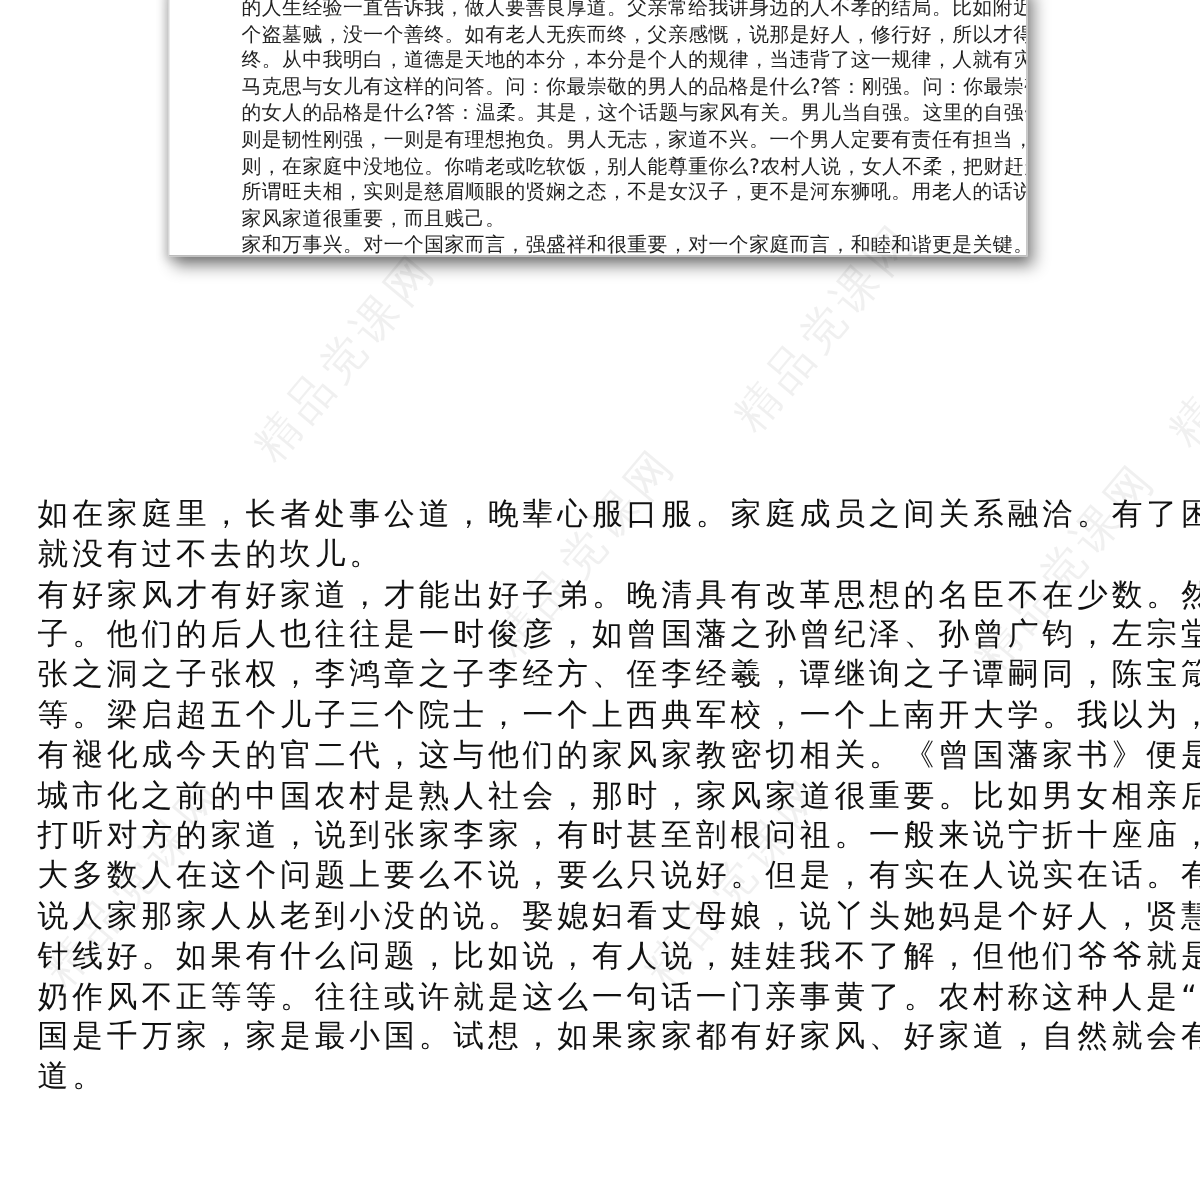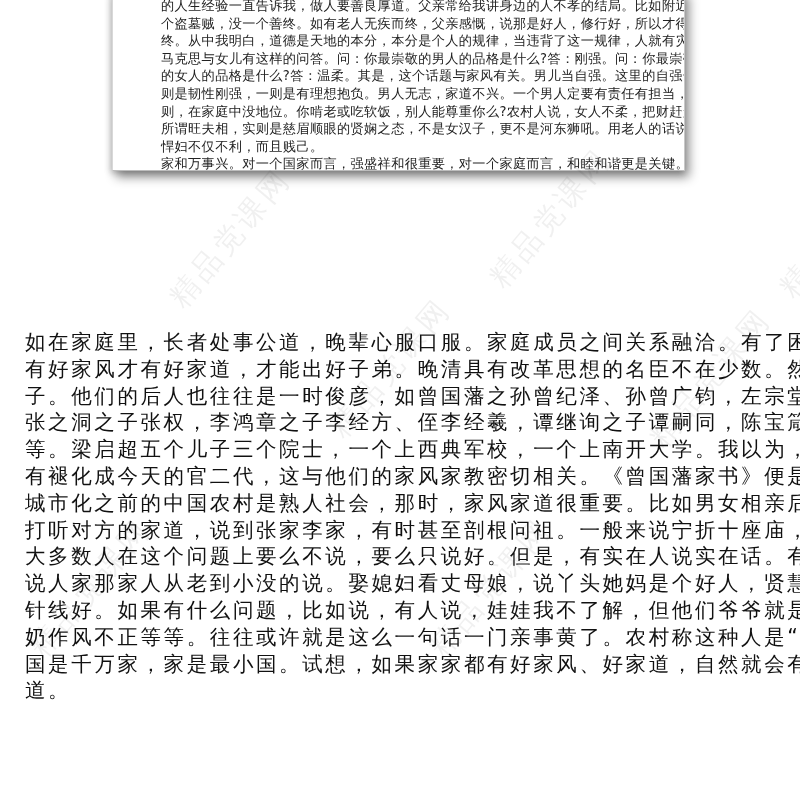--- a/index.html
+++ b/index.html
@@ -75,35 +75,36 @@
 <div class="page-preview">
   <div class="page-text">
     <span class="page-line">的人生经验一直告诉我，做人要善良厚道。父亲常给我讲身边的人不孝的结局。比如附近三</span>
     <span class="page-line">个盗墓贼，没一个善终。如有老人无疾而终，父亲感慨，说那是好人，修行好，所以才得善</span>
     <span class="page-line">终。从中我明白，道德是天地的本分，本分是个人的规律，当违背了这一规律，人就有灾难。</span>
     <span class="page-line">马克思与女儿有这样的问答。问：你最崇敬的男人的品格是什么?答：刚强。问：你最崇敬</span>
     <span class="page-line">的女人的品格是什么?答：温柔。其是，这个话题与家风有关。男儿当自强。这里的自强一</span>
     <span class="page-line">则是韧性刚强，一则是有理想抱负。男人无志，家道不兴。一个男人定要有责任有担当，否</span>
     <span class="page-line">则，在家庭中没地位。你啃老或吃软饭，别人能尊重你么?农村人说，女人不柔，把财赶走。</span>
     <span class="page-line">所谓旺夫相，实则是慈眉顺眼的贤娴之态，不是女汉子，更不是河东狮吼。用老人的话说，</span>
-    <span class="page-line">悍妇不仅不利，而且贱己。</span>
+    <span class="page-line">家风家道很重要，而且贱己。</span>
     <span class="page-line">家和万事兴。对一个国家而言，强盛祥和很重要，对一个家庭而言，和睦和谐更是关键。比</span>
   </div>
 </div>
 
 <div class="watermark" style="left:160px; top:290px;">精品党课网</div>
 <div class="watermark" style="left:480px; top:270px;">精品党课网</div>
 <div class="watermark" style="left:770px; top:280px;">精品党课网</div>
 <div class="watermark" style="left:320px; top:420px;">精品党课网</div>
 <div class="watermark" style="left:640px; top:430px;">精品党课网</div>
 <div class="watermark" style="left:20px; top:640px;">精品党课网</div>
 <div class="watermark" style="left:420px; top:640px;">精品党课网</div>
 
 <div class="body-text">
   <span class="body-line">如在家庭里，长者处事公道，晚辈心服口服。家庭成员之间关系融洽。有了困难齐心协力，</span>
+  <span class="body-line">就没有过不去的坎儿。</span>
   <span class="body-line">有好家风才有好家道，才能出好子弟。晚清具有改革思想的名臣不在少数。然而，虎父无犬</span>
   <span class="body-line">子。他们的后人也往往是一时俊彦，如曾国藩之孙曾纪泽、孙曾广钧，左宗堂之子左孝同，</span>
   <span class="body-line">张之洞之子张权，李鸿章之子李经方、侄李经羲，谭继询之子谭嗣同，陈宝箴之子陈三立等</span>
   <span class="body-line">等。梁启超五个儿子三个院士，一个上西典军校，一个上南开大学。我以为，他们的儿子没</span>
   <span class="body-line">有褪化成今天的官二代，这与他们的家风家教密切相关。《曾国藩家书》便是明证。</span>
   <span class="body-line">城市化之前的中国农村是熟人社会，那时，家风家道很重要。比如男女相亲后，双方都要要</span>
   <span class="body-line">打听对方的家道，说到张家李家，有时甚至剖根问祖。一般来说宁折十座庙，不拆一家亲，</span>
   <span class="body-line">大多数人在这个问题上要么不说，要么只说好。但是，有实在人说实在话。有人会这样说，</span>
   <span class="body-line">说人家那家人从老到小没的说。娶媳妇看丈母娘，说丫头她妈是个好人，贤慧本分，锅灶好</span>
   <span class="body-line">针线好。如果有什么问题，比如说，有人说，娃娃我不了解，但他们爷爷就是个龟贼、她奶</span>

